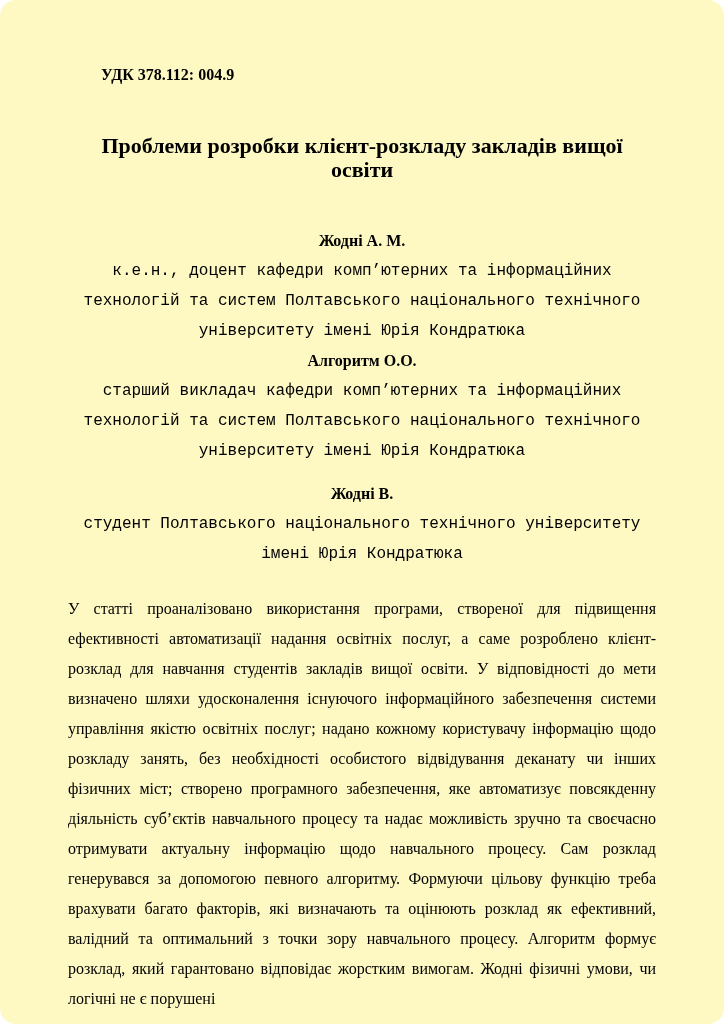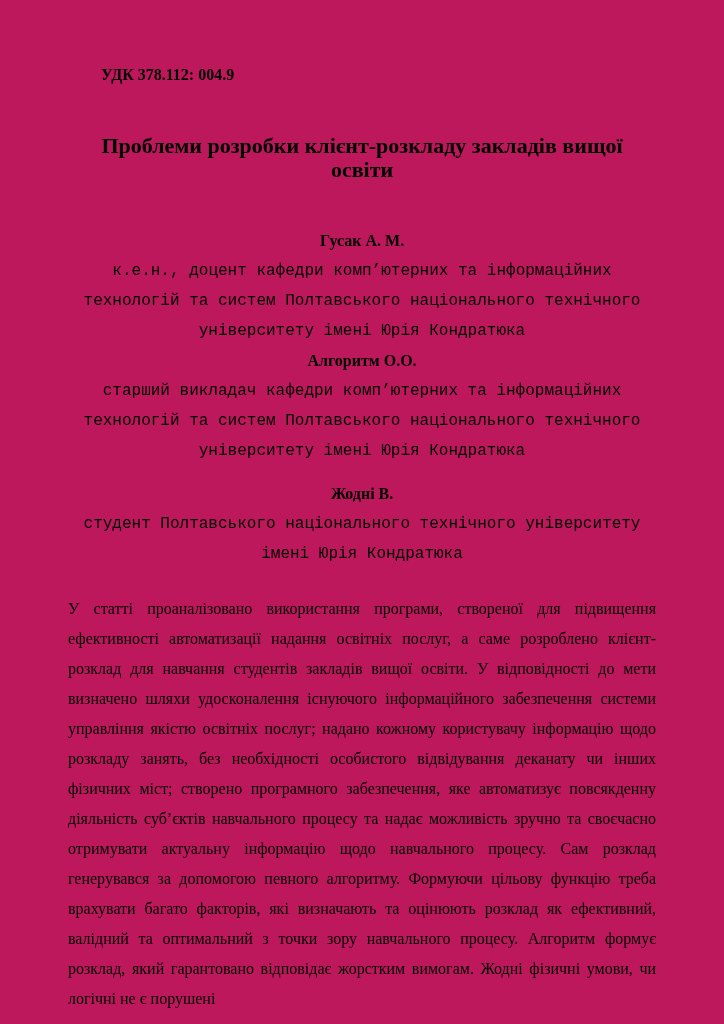--- a/index.html
+++ b/index.html
@@ -9,25 +9,26 @@
   }
   body {
     width: 724px;
     height: 1024px;
     overflow: hidden;
   }
   .page {
     box-sizing: border-box;
     width: 724px;
     height: 1024px;
-    background: #be185d;
+    background: #fef9c3;
     padding: 64px 68px 30px 68px;
     font-family: "Liberation Serif", "DejaVu Serif", serif;
     font-size: 16px;
     color: #000000;
+    border-radius: 16px;
   }
   .udc {
     margin: 0 0 0 33px;
     font-weight: bold;
     font-size: 16px;
     line-height: 22px;
   }
   .paper-title {
     margin: 48px 14px 0 14px;
     font-weight: bold;
@@ -63,21 +64,21 @@
 <body>
 
 <div class="page">
 
   <p class="udc">УДК 378.112: 004.9</p>
 
   <h1 class="paper-title">Проблеми розробки клієнт-розкладу закладів вищої освіти</h1>
 
   <div class="authors-block">
 
-    <p class="author-name">Гусак А. М.</p>
+    <p class="author-name">Жодні А. М.</p>
     <p class="author-affiliation">к.е.н., доцент кафедри комп’ютерних та інформаційних технологій та систем Полтавського національного технічного університету імені Юрія Кондратюка</p>
 
     <p class="author-name">Алгоритм О.О.</p>
     <p class="author-affiliation">старший викладач кафедри комп’ютерних та інформаційних технологій та систем Полтавського національного технічного університету імені Юрія Кондратюка</p>
 
     <p class="author-name gap-before">Жодні В.</p>
     <p class="author-affiliation">студент Полтавського національного технічного університету імені Юрія Кондратюка</p>
 
   </div>
 

